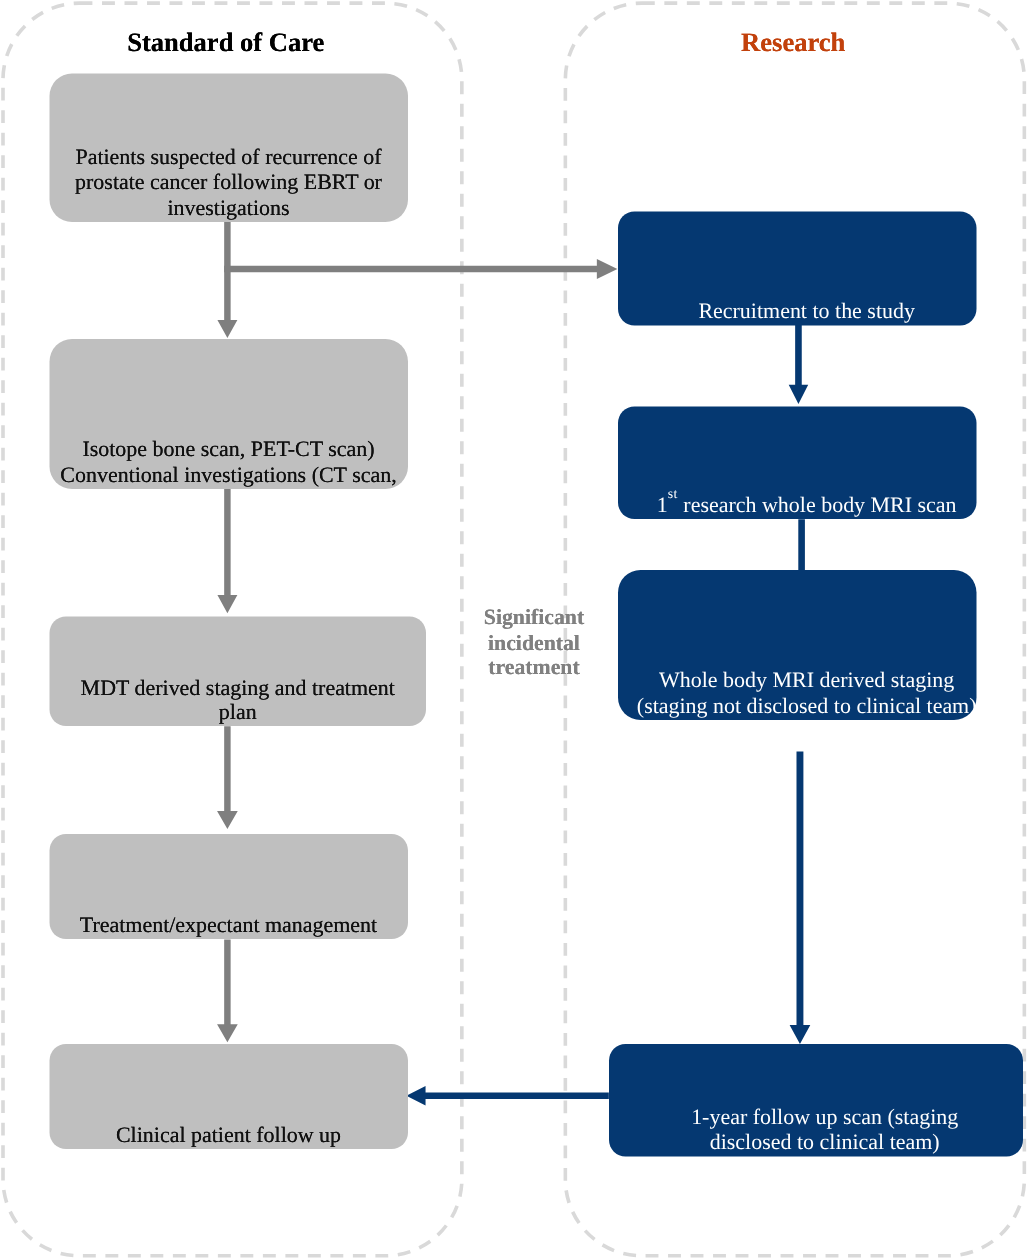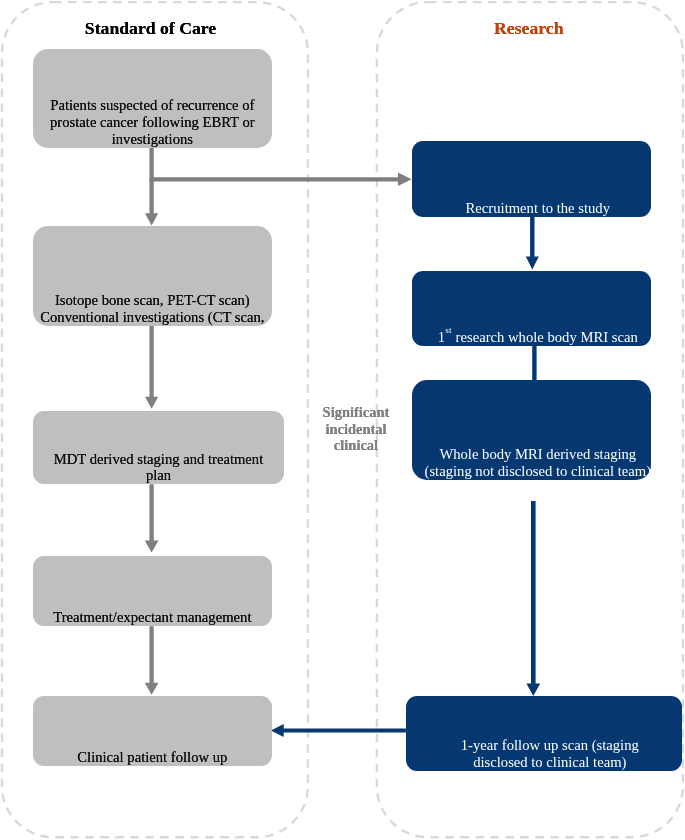--- a/index.html
+++ b/index.html
@@ -47,21 +47,21 @@
       <path d="M405.90 728.40 h-122.20 v-4.40 l-12.80 6.50 l12.80 6.50 v-4.40 h122.20 z"></path>
     </g>
   </svg>
 
   <div class="title" style="left:-3.5px;top:17.5px;width:308px;color:#000000;">Standard of Care</div>
   <div class="title" style="left:375.8px;top:17.5px;width:306px;color:#c2410c;">Research</div>
 
   <div class="annot" style="left:316px;top:355.8px;width:80px;margin-top:48px;">
     <span class="ln">Significant</span>
     <span class="ln">incidental</span>
-    <span class="ln">clinical</span>
+    <span class="ln">treatment</span>
   </div>
 
   <div class="node gray ntext" style="left:33px;top:48.9px;width:238.7px;height:98.8px;border-radius:15px;">
     <span class="ln">Patients suspected of recurrence of</span>
     <span class="ln">prostate cancer following EBRT or</span>
     <span class="ln">investigations</span>
   </div>
   <div class="node gray ntext" style="left:33px;top:226.4px;width:238.7px;height:99.2px;border-radius:15px;">
     <span class="ln">Isotope bone scan, PET-CT scan)</span>
     <span class="ln">Conventional investigations (CT scan,</span>

